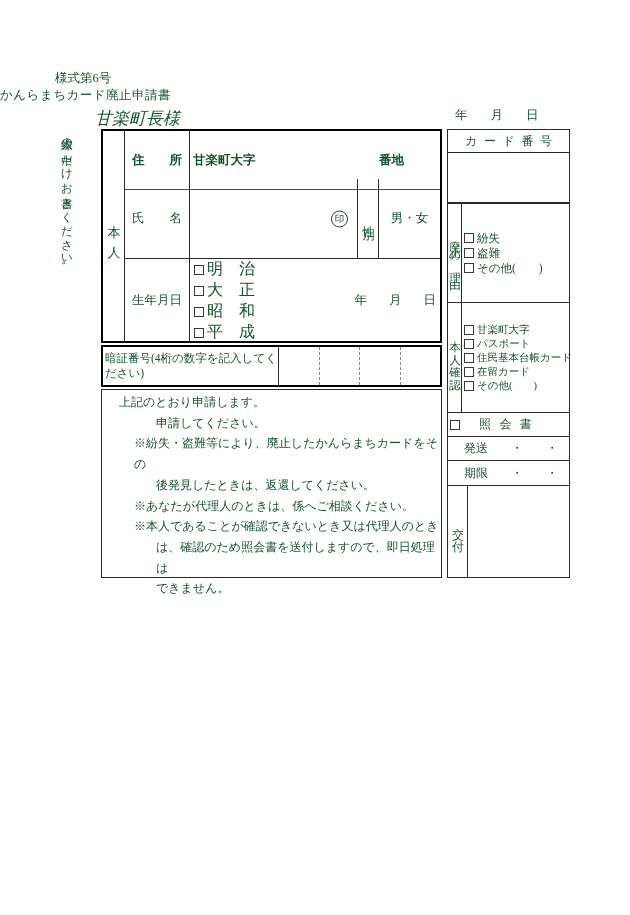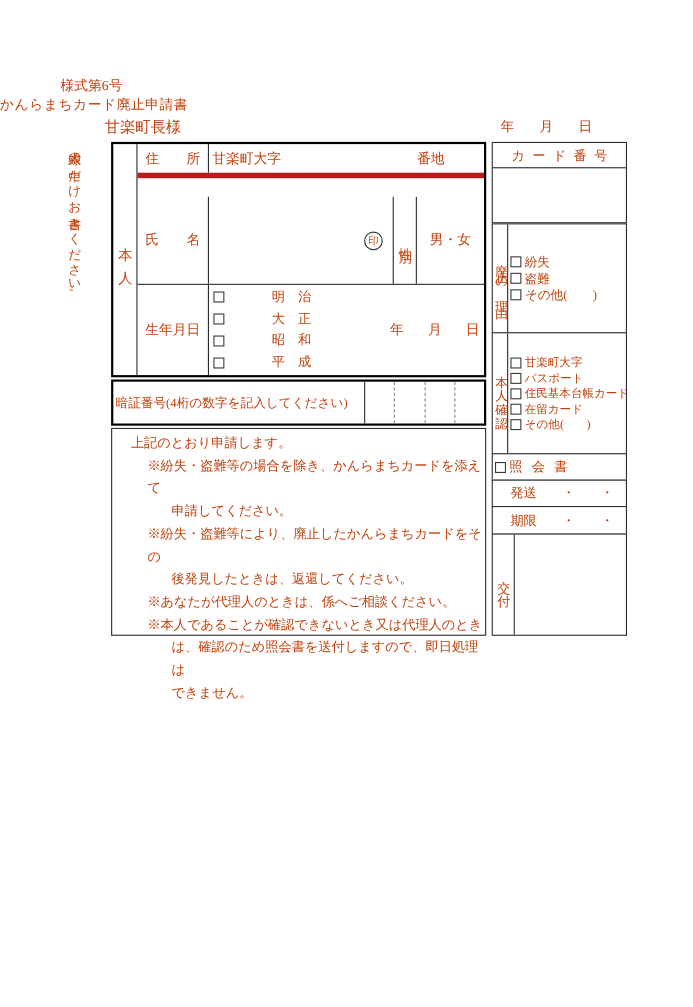--- a/index.html
+++ b/index.html
@@ -1,72 +1,72 @@
 <!DOCTYPE html>
 <html><head>
 <meta charset="utf-8">
 <style>
   * { margin:0; padding:0; box-sizing:border-box; }
   html,body { background:#ffffff; }
   .page {
     position:relative; width:630px; height:915px; background:#fff;
     font-family:"Liberation Serif","DejaVu Serif",serif;
-    color:#c2410c; font-size:12px; overflow:hidden;
+    color:#14532d; font-size:12px; overflow:hidden;
   }
   .abs { position:absolute; }
 
   
   .vtext { writing-mode:vertical-rl; text-orientation:upright; }
 
   
   .form-number { left:55px; top:70px; font-size:12.5px; }
   .doc-title   { left:0; right:0; top:87px; text-align:left; font-size:12.5px; letter-spacing:0.5px; }
-  .addressee   { left:95px; top:107px; font-size:14px; }
+  .addressee   { left:95px; top:107px; font-size:17px;font-style:italic; }
   .top-date    { left:455px; top:107px; display:flex; gap:23px; font-size:12.5px; }
 
   .side-note { left:59px; top:129px; height:200px; font-size:11.5px; letter-spacing:1px; }
 
   
   .main-table { left:101px; top:129px; width:341px; height:214px; border:2px solid #000; }
   .person-col { position:absolute; left:0; top:0; width:22px; height:100%;
                 border-right:1px solid #2b2b2b; display:flex; align-items:center; justify-content:center; }
   .person-col .vtext { font-size:13px; letter-spacing:1.6em; }
   .rows { position:absolute; left:22px; top:0; right:0; bottom:0; }
   .t-row { position:absolute; left:0; right:0; display:flex; }
-  .row-address { top:0; height:31px; border-bottom:5px solid #b91c1c; }
+  .row-address { top:0; height:59px; border-bottom:1px solid #b91c1c;font-weight:bold; }
   .row-name    { top:48px; height:80px; border-bottom:1px solid #2b2b2b; }
   .row-birth   { top:128px; bottom:0; }
   .lblcell { width:65px; border-right:1px solid #2b2b2b; flex:none;
              display:flex; align-items:center; justify-content:center; }
   .jl { display:block; width:100%; padding:0 7px; text-align:justify; text-align-last:justify; font-size:12.5px; }
   .addr-content { flex:1; display:flex; align-items:center; font-size:12.5px; }
   .addr-prefix { padding-left:3px; }
   .addr-suffix { margin-left:auto; margin-right:36px; }
   .name-area { width:167px; flex:none; position:relative; }
   .seal { position:absolute; right:9px; top:50%; transform:translateY(-50%);
           width:17px; height:17px; border:1px solid #333; border-radius:50%;
           font-size:9.5px; display:flex; align-items:center; justify-content:center; }
   .sex-col { width:22px; flex:none; border-left:1px solid #2b2b2b; border-right:1px solid #2b2b2b;
              display:flex; align-items:center; justify-content:center; }
   .sex-col .vtext { font-size:12px; letter-spacing:3px; }
   .sex-val { flex:1; display:flex; align-items:center; justify-content:center; font-size:12.5px; }
   .birth-content { flex:1; position:relative; }
   .era-list { position:absolute; left:4px; top:0; bottom:0; display:flex;
               flex-direction:column; justify-content:space-evenly; }
-  .era-item { display:flex; align-items:center; font-size:12px;gap:40px; }
+  .era-item { display:flex; align-items:center; font-size:16px; }
   .birth-date { position:absolute; right:4px; top:50%; transform:translateY(-50%);
                 display:flex; gap:22px; font-size:12.5px; }
 
   
   .cb { display:inline-block; width:10px; height:10px; border:1px solid #3a3a3a;
         margin-right:3px; flex:none; background:#fff; }
 
   
   .pin-box { left:101px; top:345px; width:341px; height:42px; border:2px solid #000; display:flex; }
-  .pin-label { width:229px; flex:none; border-right:1px solid #2b2b2b;
+  .pin-label { width:176px; flex:none; border-right:1px solid #2b2b2b;
                display:flex; align-items:center; padding-left:2px; font-size:11.5px; }
   .pin-cells { flex:1; display:flex; }
   .pin-cell { flex:1; }
   .pin-cell + .pin-cell { border-left:1px dashed #888; }
 
   
   .notes-box { left:101px; top:389px; width:341px; height:189px; border:1px solid #2b2b2b;
                padding-top:2px; font-size:12px; line-height:20.7px; }
   .decl { margin-left:17px; }
   .note-line { margin-left:32px; }
@@ -82,21 +82,21 @@
             display:flex; align-items:center; justify-content:center; }
   .vlabel .vtext { font-size:11.5px; }
   .reason-box { top:203px; height:100px; }
   .reason-box .vtext { letter-spacing:0.55em; }
   .verify-box { top:302px; height:111px; }
   .verify-box .vtext { letter-spacing:1.1em; }
   .opt-list { flex:1; display:flex; flex-direction:column; justify-content:center; padding-left:2px; }
   .opt { display:flex; align-items:center; font-size:11.5px; white-space:nowrap; }
   .verify-box .opt { font-size:10.5px; }
   .inquiry-row { top:412px; height:25px; display:flex; align-items:center; padding-left:2px; }
-  .inquiry-row .olabel { font-size:12px; letter-spacing:0.7em; margin-left:0; }
+  .inquiry-row .olabel { font-size:12px; letter-spacing:0.7em; margin-left:16px; }
   .date-row { display:flex; align-items:center; font-size:12px; }
   .dispatch-row { top:436px; height:25px; }
   .deadline-row { top:460px; height:26px; }
   .date-row .dlabel { margin-left:16px; }
   .date-row .dot { margin-left:23px; }
   .issue-box { top:485px; height:93px; }
   .issue-box .vlabel { width:20px; }
   .issue-box .vtext { font-size:12px; letter-spacing:1.1em; }
   .blank { flex:1; }
 </style>
@@ -185,21 +185,20 @@
     <div class="pin-cells">
       <div class="pin-cell"></div>
       <div class="pin-cell"></div>
       <div class="pin-cell"></div>
       <div class="pin-cell"></div>
     </div>
   </div>
 
   <div class="abs notes-box">
     <div class="decl">上記のとおり申請します。</div>
-    <div class="note-line">※紛失・盗難等の場合を除き、かんらまちカードを添えて</div>
     <div class="note-line cont">申請してください。</div>
     <div class="note-line">※紛失・盗難等により、廃止したかんらまちカードをその</div>
     <div class="note-line cont">後発見したときは、返還してください。</div>
     <div class="note-line">※あなたが代理人のときは、係へご相談ください。</div>
     <div class="note-line">※本人であることが確認できないとき又は代理人のとき</div>
     <div class="note-line cont">は、確認のため照会書を送付しますので、即日処理は</div>
     <div class="note-line cont">できません。</div>
   </div>
 
   <div class="obox card-box">

